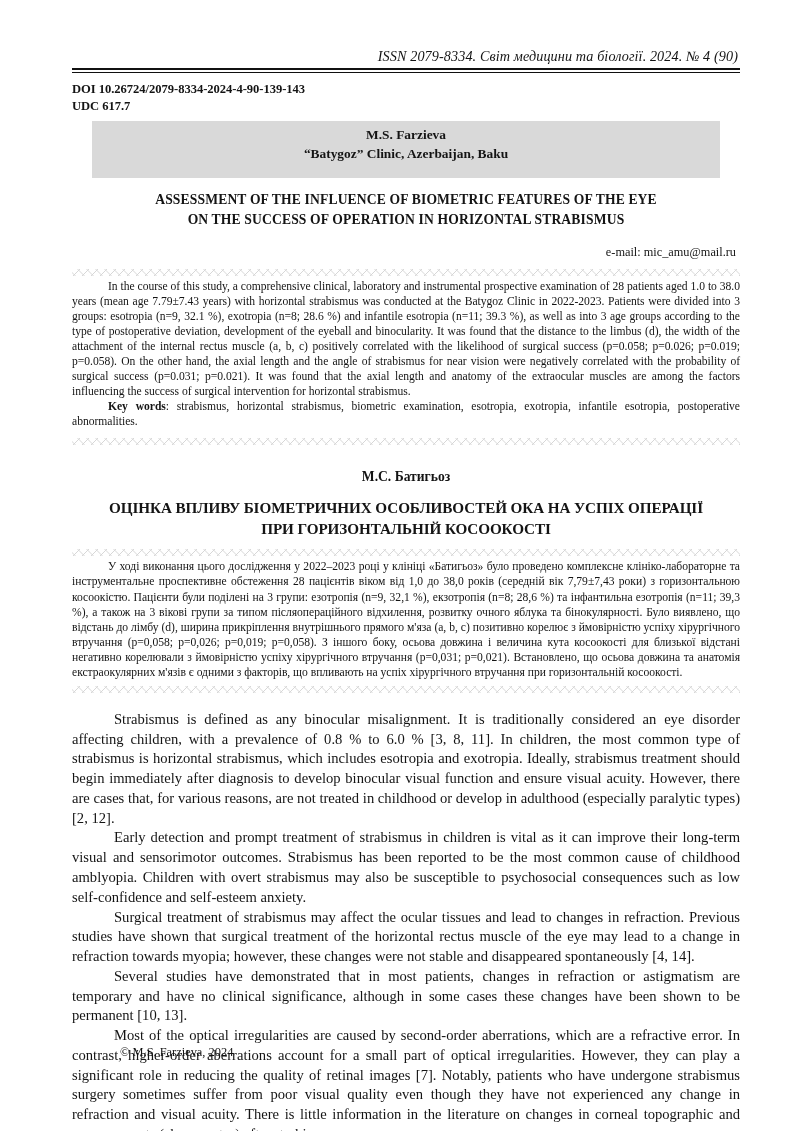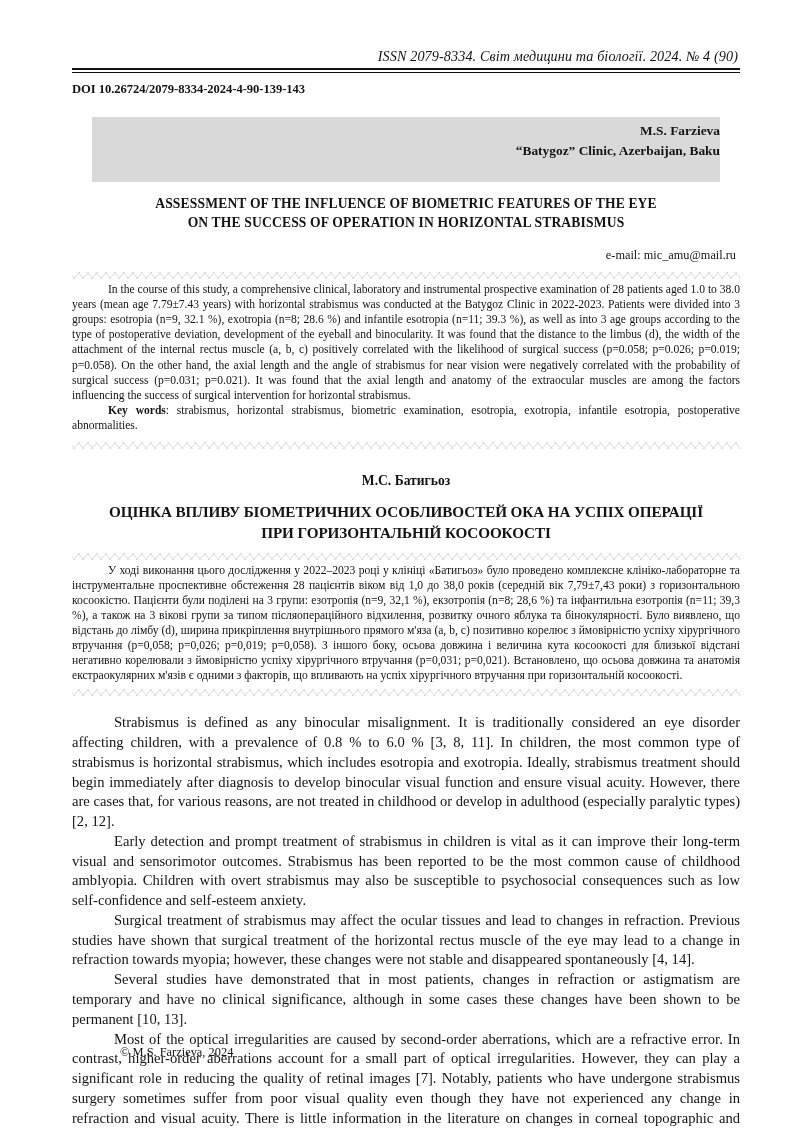--- a/index.html
+++ b/index.html
@@ -51,28 +51,28 @@
     margin-top: 7px;
     font-weight: bold;
     font-size: 12.6px;
     line-height: 1.32;
     letter-spacing: -0.05px;
   }
   .ids div { white-space: nowrap; }
 
   
   .author-band {
-    margin: 19px auto 0 auto;
+    margin: 6px auto 0 auto;
     width: 628px;
     background: #d9d9d9;
-    text-align: right;
+    text-align: center;
     font-weight: bold;
     font-size: 13.4px;
     line-height: 1.48;
-    padding: 4px 0 21px 0;
+    padding: 4px 0 14px 0;
   }
 
   
   .main-title {
     margin: 12px auto 0 auto;
     width: 640px;
     text-align: center;
     font-weight: bold;
     font-size: 13.6px;
     line-height: 1.42;
@@ -161,20 +161,21 @@
 </head>
 <body>
 
 <div class="page">
 
   <div class="running-head">ISSN 2079-8334. Світ медицини та біології. 2024. № 4 (90)</div>
   <hr class="head-rule">
 
   <div class="ids">
     <div>DOI 10.26724/2079-8334-2024-4-90-139-143</div>
+    <div>UDC 617.7</div>
   </div>
 
   <div class="author-band">
     <div>M.S. Farzieva</div>
     <div>“Batygoz” Clinic, Azerbaijan, Baku</div>
   </div>
 
   <div class="main-title">
     <div>ASSESSMENT OF THE INFLUENCE OF BIOMETRIC FEATURES OF THE EYE</div>
     <div>ON THE SUCCESS OF OPERATION IN HORIZONTAL STRABISMUS</div>

